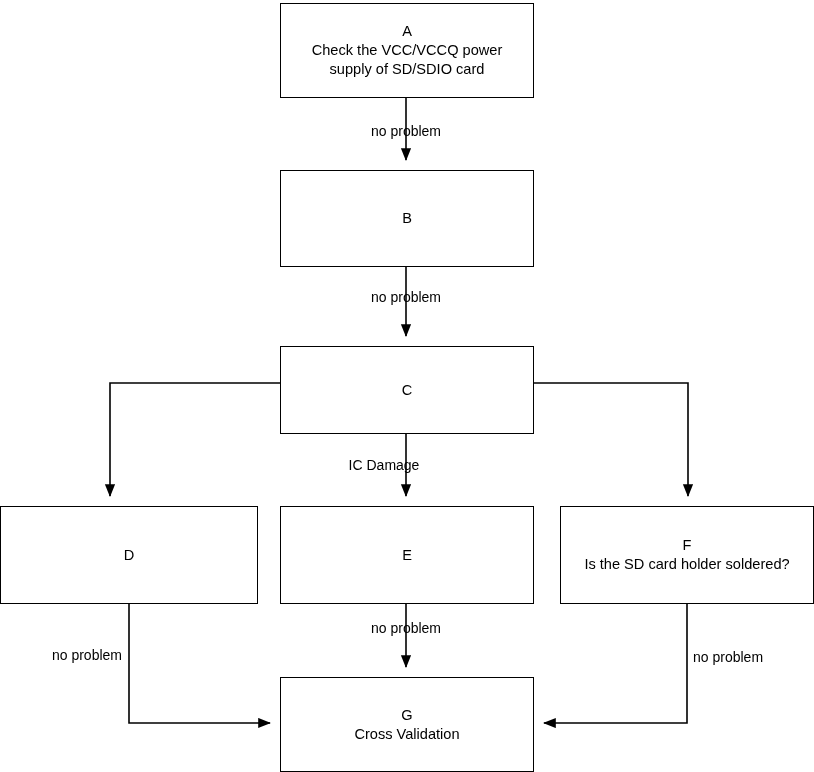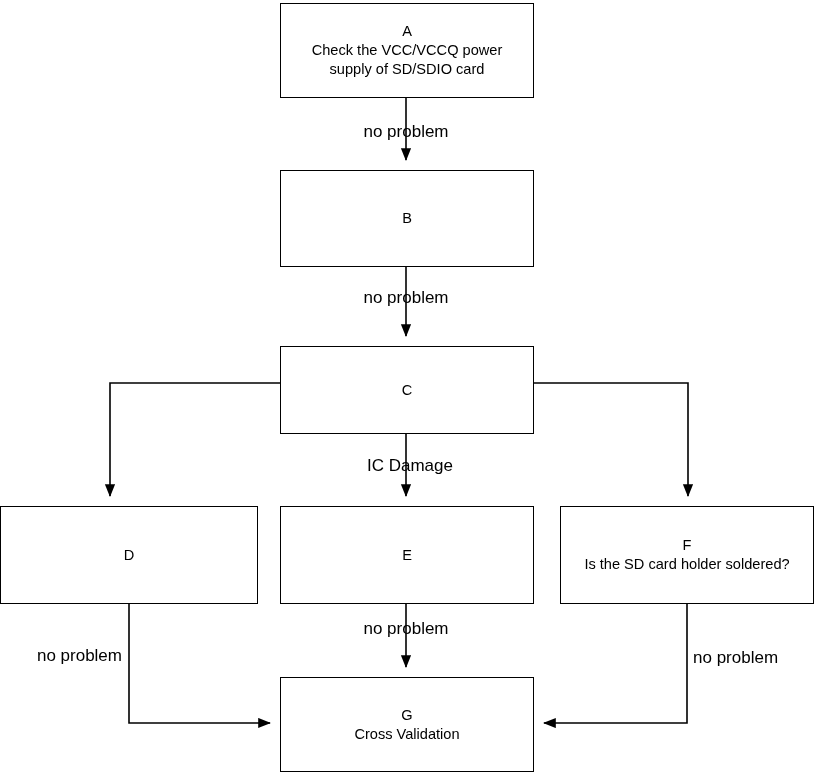--- a/index.html
+++ b/index.html
@@ -44,21 +44,21 @@
   }
   .node-id {
     display: block;
   }
   .node-text {
     display: block;
     white-space: pre-line;
   }
   .edge-label {
     position: absolute;
-    font-size: 17px;
+    font-size: 14px;
     line-height: 15px;
     color: #000000;
     white-space: nowrap;
     background: transparent;
   }
   .el-center { transform: translateX(-50%); }
   .el-right  { transform: translateX(-100%); }
 </style>
 </head>
 <body>
@@ -116,18 +116,18 @@
     <span class="node-text">Is the SD card holder soldered?</span>
   </div>
 
   <div class="node" id="node-G" style="left: 280px; top: 677px; width: 254px; height: 95px;">
     <span class="node-id">G</span>
     <span class="node-text">Cross Validation</span>
   </div>
 
   <div class="edge-label el-center" id="lbl-a-b" style="left: 406px; top: 124px;">no problem</div>
   <div class="edge-label el-center" id="lbl-b-c" style="left: 406px; top: 290px;">no problem</div>
-  <div class="edge-label el-center" id="lbl-c-e" style="left: 410px; top: 458px;">IC Damage</div>
+  <div class="edge-label el-center" id="lbl-c-e" style="left: 384px; top: 458px;">IC Damage</div>
   <div class="edge-label el-right" id="lbl-d-g" style="left: 122px; top: 648px;">no problem</div>
   <div class="edge-label el-center" id="lbl-e-g" style="left: 406px; top: 621px;">no problem</div>
   <div class="edge-label" id="lbl-f-g" style="left: 693px; top: 650px;">no problem</div>
 
 </div>
 
 </body></html>

